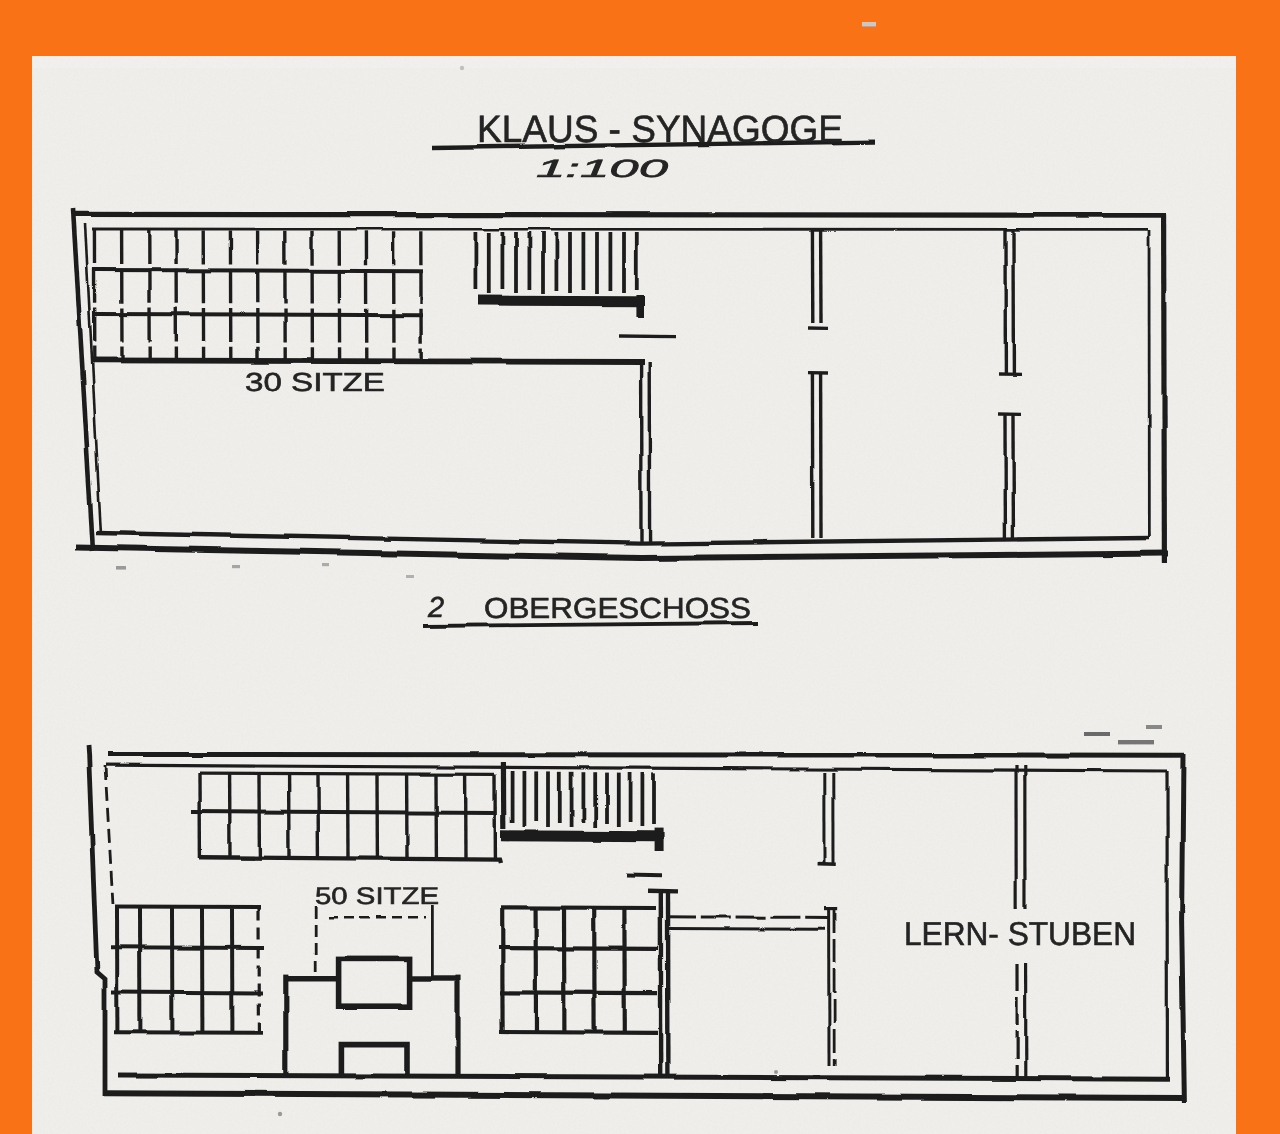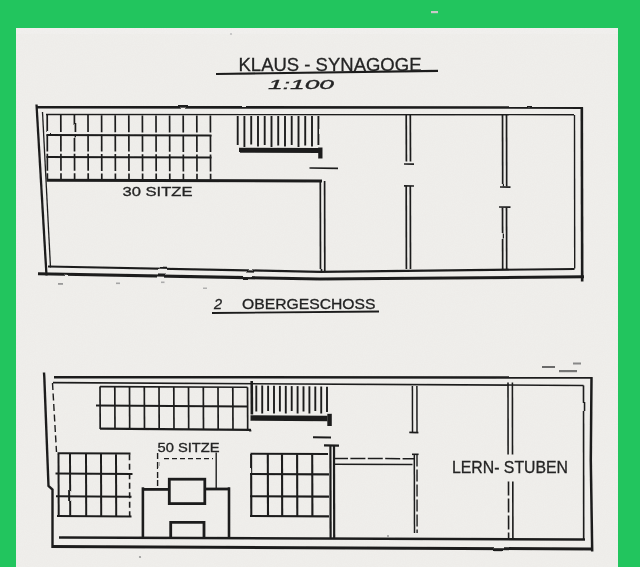--- a/index.html
+++ b/index.html
@@ -1,16 +1,16 @@
 <!DOCTYPE html>
 <html><head>
 <meta charset="utf-8">
 <style>
   html,body{margin:0;padding:0;background:#fdfdfc;}
-  #page{position:relative;width:640px;height:567px;background:#22c55e;overflow:hidden;}
+  #page{position:relative;width:640px;height:567px;background:#f97316;overflow:hidden;}
   svg{position:absolute;left:0;top:0;}
   text{font-family:"Liberation Sans",sans-serif;fill:#242424;stroke:#242424;stroke-width:0.3px;}
 </style>
 </head>
 <body>
 <div id="page">
 <svg width="640" height="567" viewBox="0 0 640 567">
 
   <rect x="16" y="28" width="602" height="539" fill="#f1f0ed"></rect>
   <rect x="16" y="28" width="602" height="6" fill="#f3f2f0"></rect>

